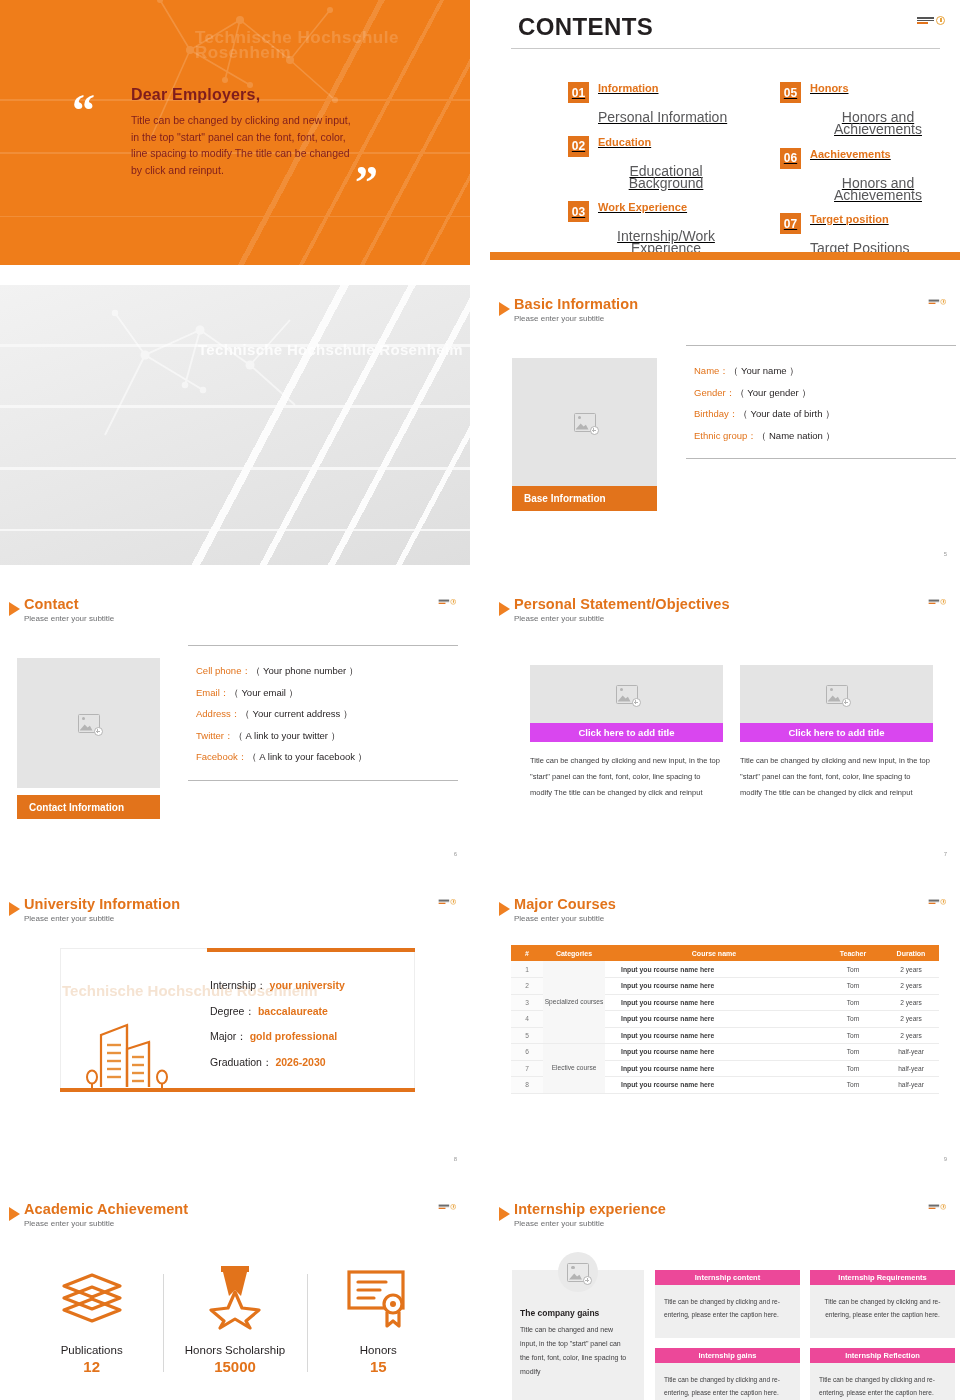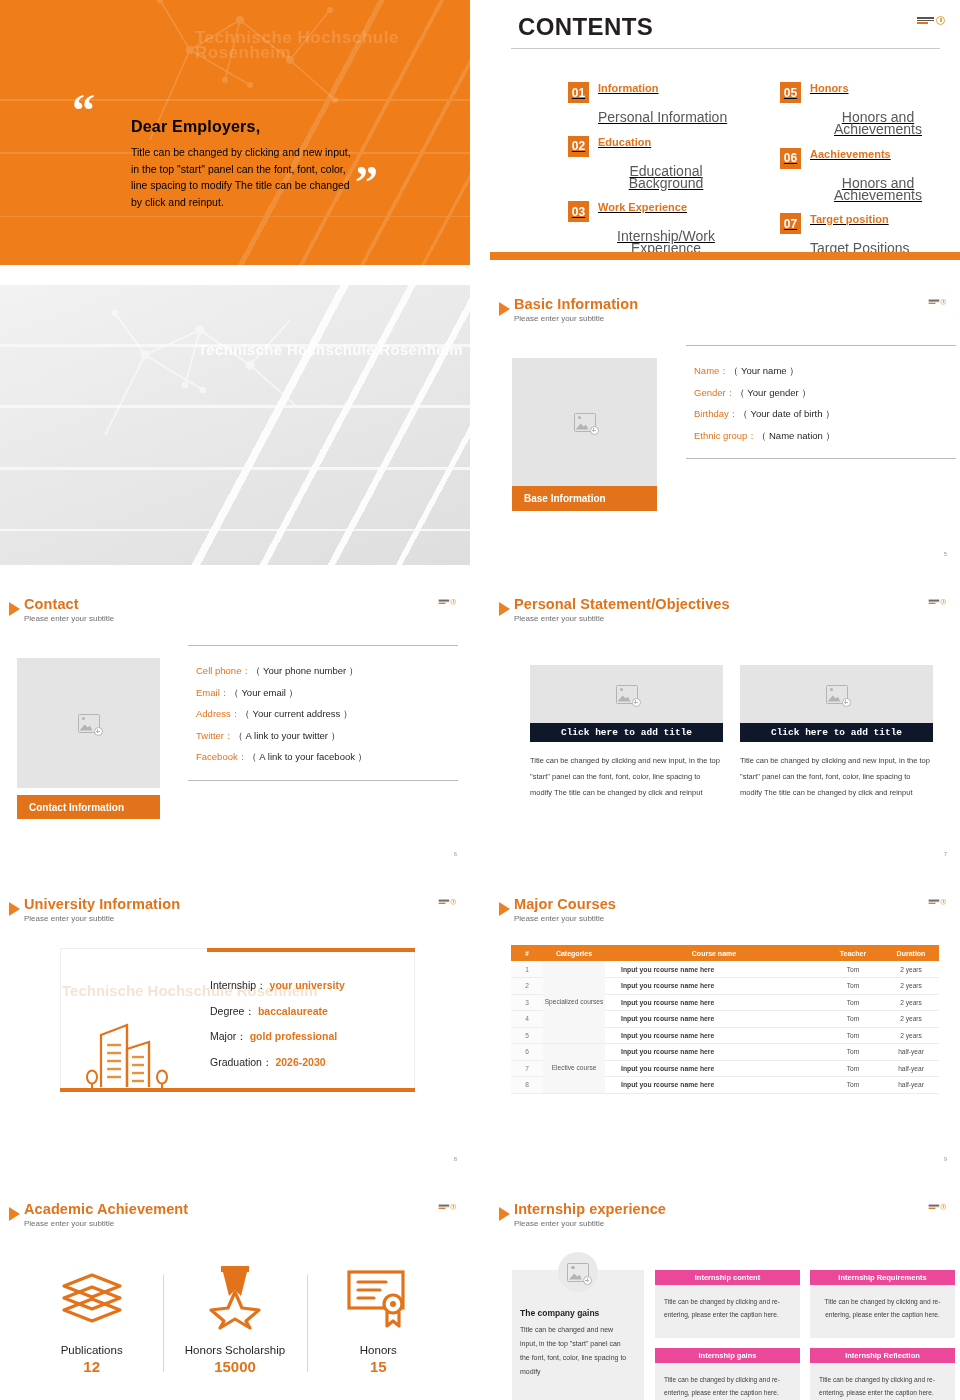--- a/index.html
+++ b/index.html
@@ -42,21 +42,21 @@
     opacity:.16;
   }
   .s-quote .wm {
     position:absolute; left:195px; top:30px;
     color:#fff; opacity:.16; font-weight:700;
     font-size:17px; line-height:15px; letter-spacing:.5px;
   }
   .q-mark { position:absolute; color:#fff; font-weight:700; font-family:"Liberation Serif", serif; }
   .q-open { left:72px; top:88px; font-size:46px; line-height:1; }
   .q-close{ left:355px; top:160px; font-size:46px; line-height:1; }
-  .q-body { position:absolute; left:131px; top:86px; width:225px; color:#000000;margin-top:32px; }
+  .q-body { position:absolute; left:131px; top:86px; width:225px; color:#7f1d1d; }
   .q-title { font-size:16px; font-weight:700; letter-spacing:.2px; margin-bottom:8px; }
   .q-text { font-size:10.5px; line-height:16.5px; }
 
   
   .s-contents { background:#fff; }
   .ct-title { position:absolute; left:28px; top:13px; font-size:24px; font-weight:700; color:#231f20; letter-spacing:.4px;}
   .ct-rule { position:absolute; left:21px; right:20px; top:48px; height:1px; background:#c9c9c9; }
   .ct-bottom { position:absolute; left:0; right:0; bottom:5px; height:8px; background:#ea7d1e; }
   .ct-cols { position:absolute; left:78px; top:82px; right:14px; display:flex; gap:46px; }
   .ct-col { display:flex; flex-direction:column; gap:12.5px; width:180px;text-decoration:underline;}
@@ -130,22 +130,22 @@
   .field-box { position:absolute; }
   .field-box .topline,.field-box .botline{ height:1px; background:#b9b9b9; }
   .field-rows { padding:14px 0 12px 8px; }
   .field-row { font-size:9.5px; line-height:21.5px; }
   .fk { color:#e2731b; }
   .fv { color:#231f20; }
 
   
   .st-card { position:absolute; }
   .st-img { background:#e4e4e4; height:58px; display:flex;align-items:center;justify-content:center;}
-  .st-bar { background:#0f172a; color:#fff; font-size:9.5px; font-weight:700; height:19px;
-            display:flex;align-items:center;justify-content:center;font-family:Liberation Mono, monospace;}
+  .st-bar { background:#d946ef; color:#fff; font-size:9.5px; font-weight:700; height:19px;
+            display:flex;align-items:center;justify-content:center;}
   .st-tx { margin-top:11px; font-size:7.5px; line-height:16px; color:#414042;}
   .uni-box { position:absolute; left:60px; top:63px; width:355px; height:143px; border:1px solid #eee;}
   .uni-top { position:absolute; left:207px; top:63px; width:208px; height:3.5px; background:#e2731b;}
   .uni-bot { position:absolute; left:60px; top:203px; width:355px; height:3.5px; background:#e2731b;}
   .uni-wm { position:absolute; left:62px; top:97px; color:#f3ddc8; font-weight:700;
             font-size:15px; line-height:17px; opacity:.8;}
   .uni-list { position:absolute; left:210px; top:88px; }
   .uni-row { font-size:10.5px; line-height:25.5px; color:#231f20;}
   .uni-row b { color:#e2731b; }
 

